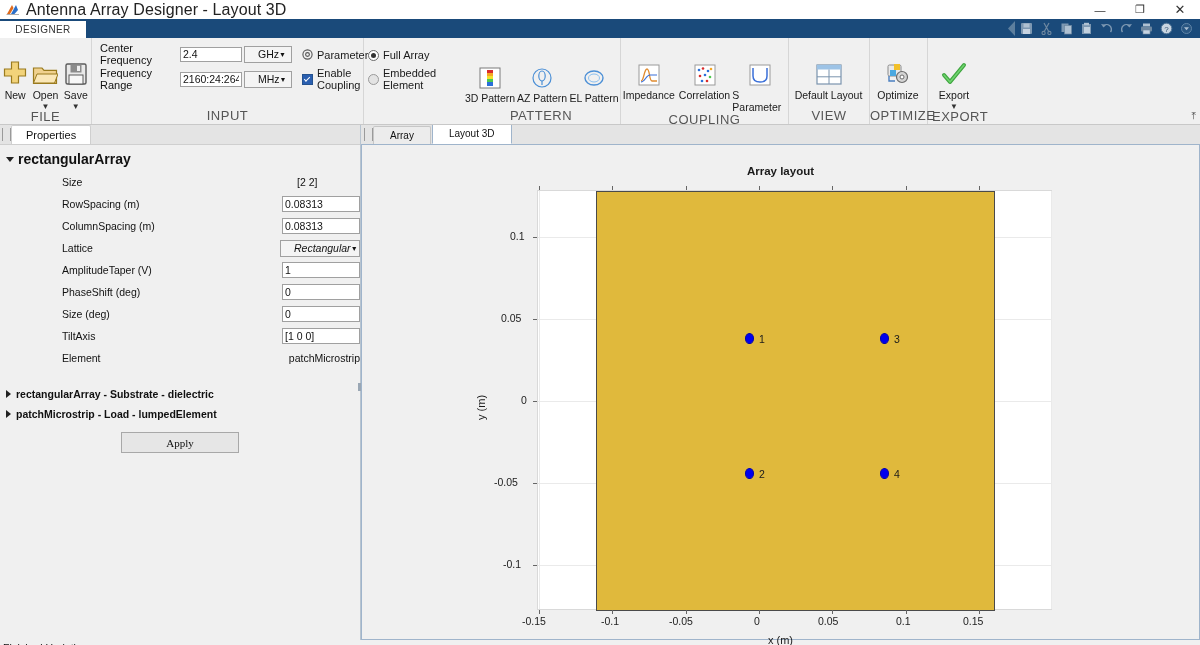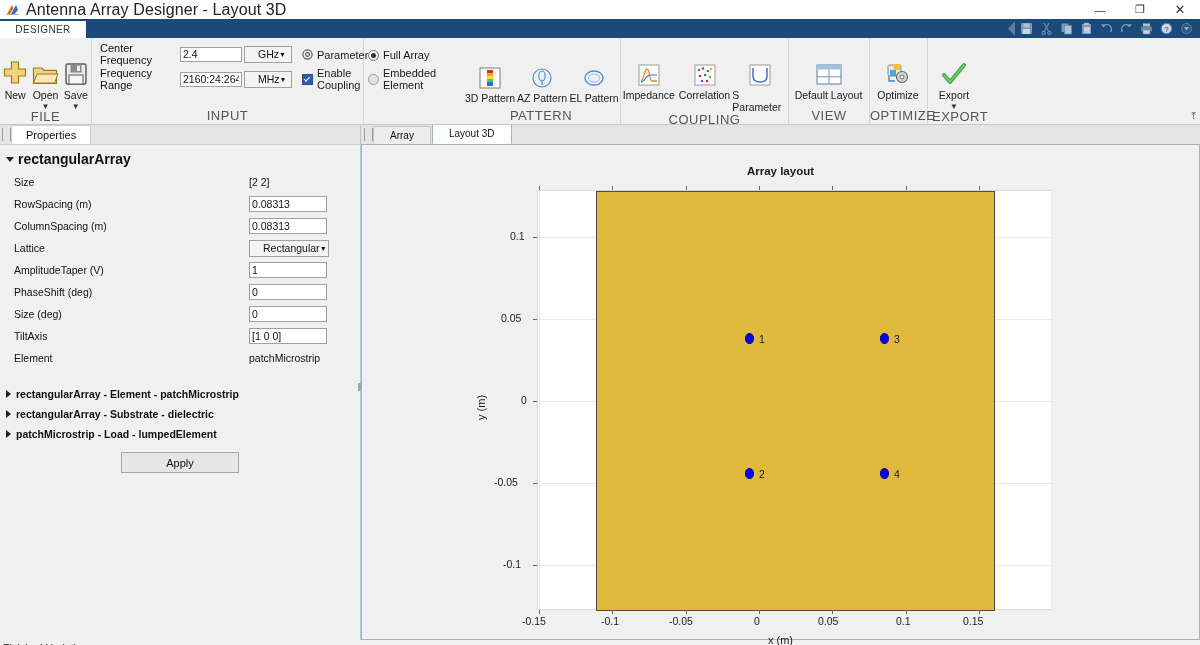--- a/index.html
+++ b/index.html
@@ -85,28 +85,28 @@
   .panelbody{flex:1;background:#f0f0f0;padding:6px 0 0 0;overflow:hidden;position:relative;}
 
   .treehdr{display:flex;align-items:center;gap:4px;padding:0 0 4px 6px;font-size:14px;
            font-weight:bold;color:#111;}
   .tri-d{width:0;height:0;border-left:4px solid transparent;border-right:4px solid transparent;
          border-top:5px solid #222;}
   .tri-r{width:0;height:0;border-top:4px solid transparent;border-bottom:4px solid transparent;
          border-left:5px solid #222;}
 
   .prow{display:flex;align-items:center;height:22px;padding-left:14px;font-size:10.5px;color:#111;}
-  .prow .plabel{width:235px;}
+  .prow .plabel{width:235px;margin-left:48px;}
   .prow .pval{color:#111;}
   .prow .txt{width:78px;height:16px;line-height:15px;}
-  .prow .sel{width:80px;}
+  .prow .sel{width:80px;font-style:italic;}
 
   .subitem{display:flex;align-items:center;gap:5px;height:19px;padding-left:6px;
            font-size:10.5px;font-weight:bold;color:#111;margin-top:1px;}
-  .applywrap{display:flex;justify-content:center;margin-top:9px;}
+  .applywrap{display:flex;justify-content:center;margin-top:9px;font-family:Liberation Serif, serif;}
   .applybtn{width:116px;height:19px;background:#e6e6e6;border:1px solid #a8a8a8;
             font-size:11px;display:flex;align-items:center;justify-content:center;color:#111;}
   .lsplit{position:absolute;right:-1px;top:50%;width:3px;height:8px;background:#9aa7b4;}
 
   
   .rightpanel{flex:1;background:#f0f0f0;display:flex;flex-direction:column;}
   .figtabs{height:19px;background:#e4e4e4;display:flex;align-items:flex-end;
            border-bottom:1px solid #9fb4cb;padding-left:1px;}
   .figtab{height:17px;background:#ececec;border:1px solid #c6c6c6;border-bottom:none;
           padding:0 16px;display:flex;align-items:center;font-size:10px;color:#111;
@@ -506,24 +506,20 @@
           <input class="txt" value="[1 0 0]" style="">
         </div>
 
         <div class="prow">
           <span class="plabel">Element</span>
           <span class="pval">patchMicrostrip</span>
         </div>
 
         <div style="height:14px"></div>
 
-        <div class="subitem">
-          <span class="tri-r"></span>
-          <span>rectangularArray - Element - patchMicrostrip</span>
-        </div>
         <div class="subitem">
           <span class="tri-r"></span>
           <span>rectangularArray - Substrate - dielectric</span>
         </div>
         <div class="subitem">
           <span class="tri-r"></span>
           <span>patchMicrostrip - Load - lumpedElement</span>
         </div>
 
         <div class="applywrap">

